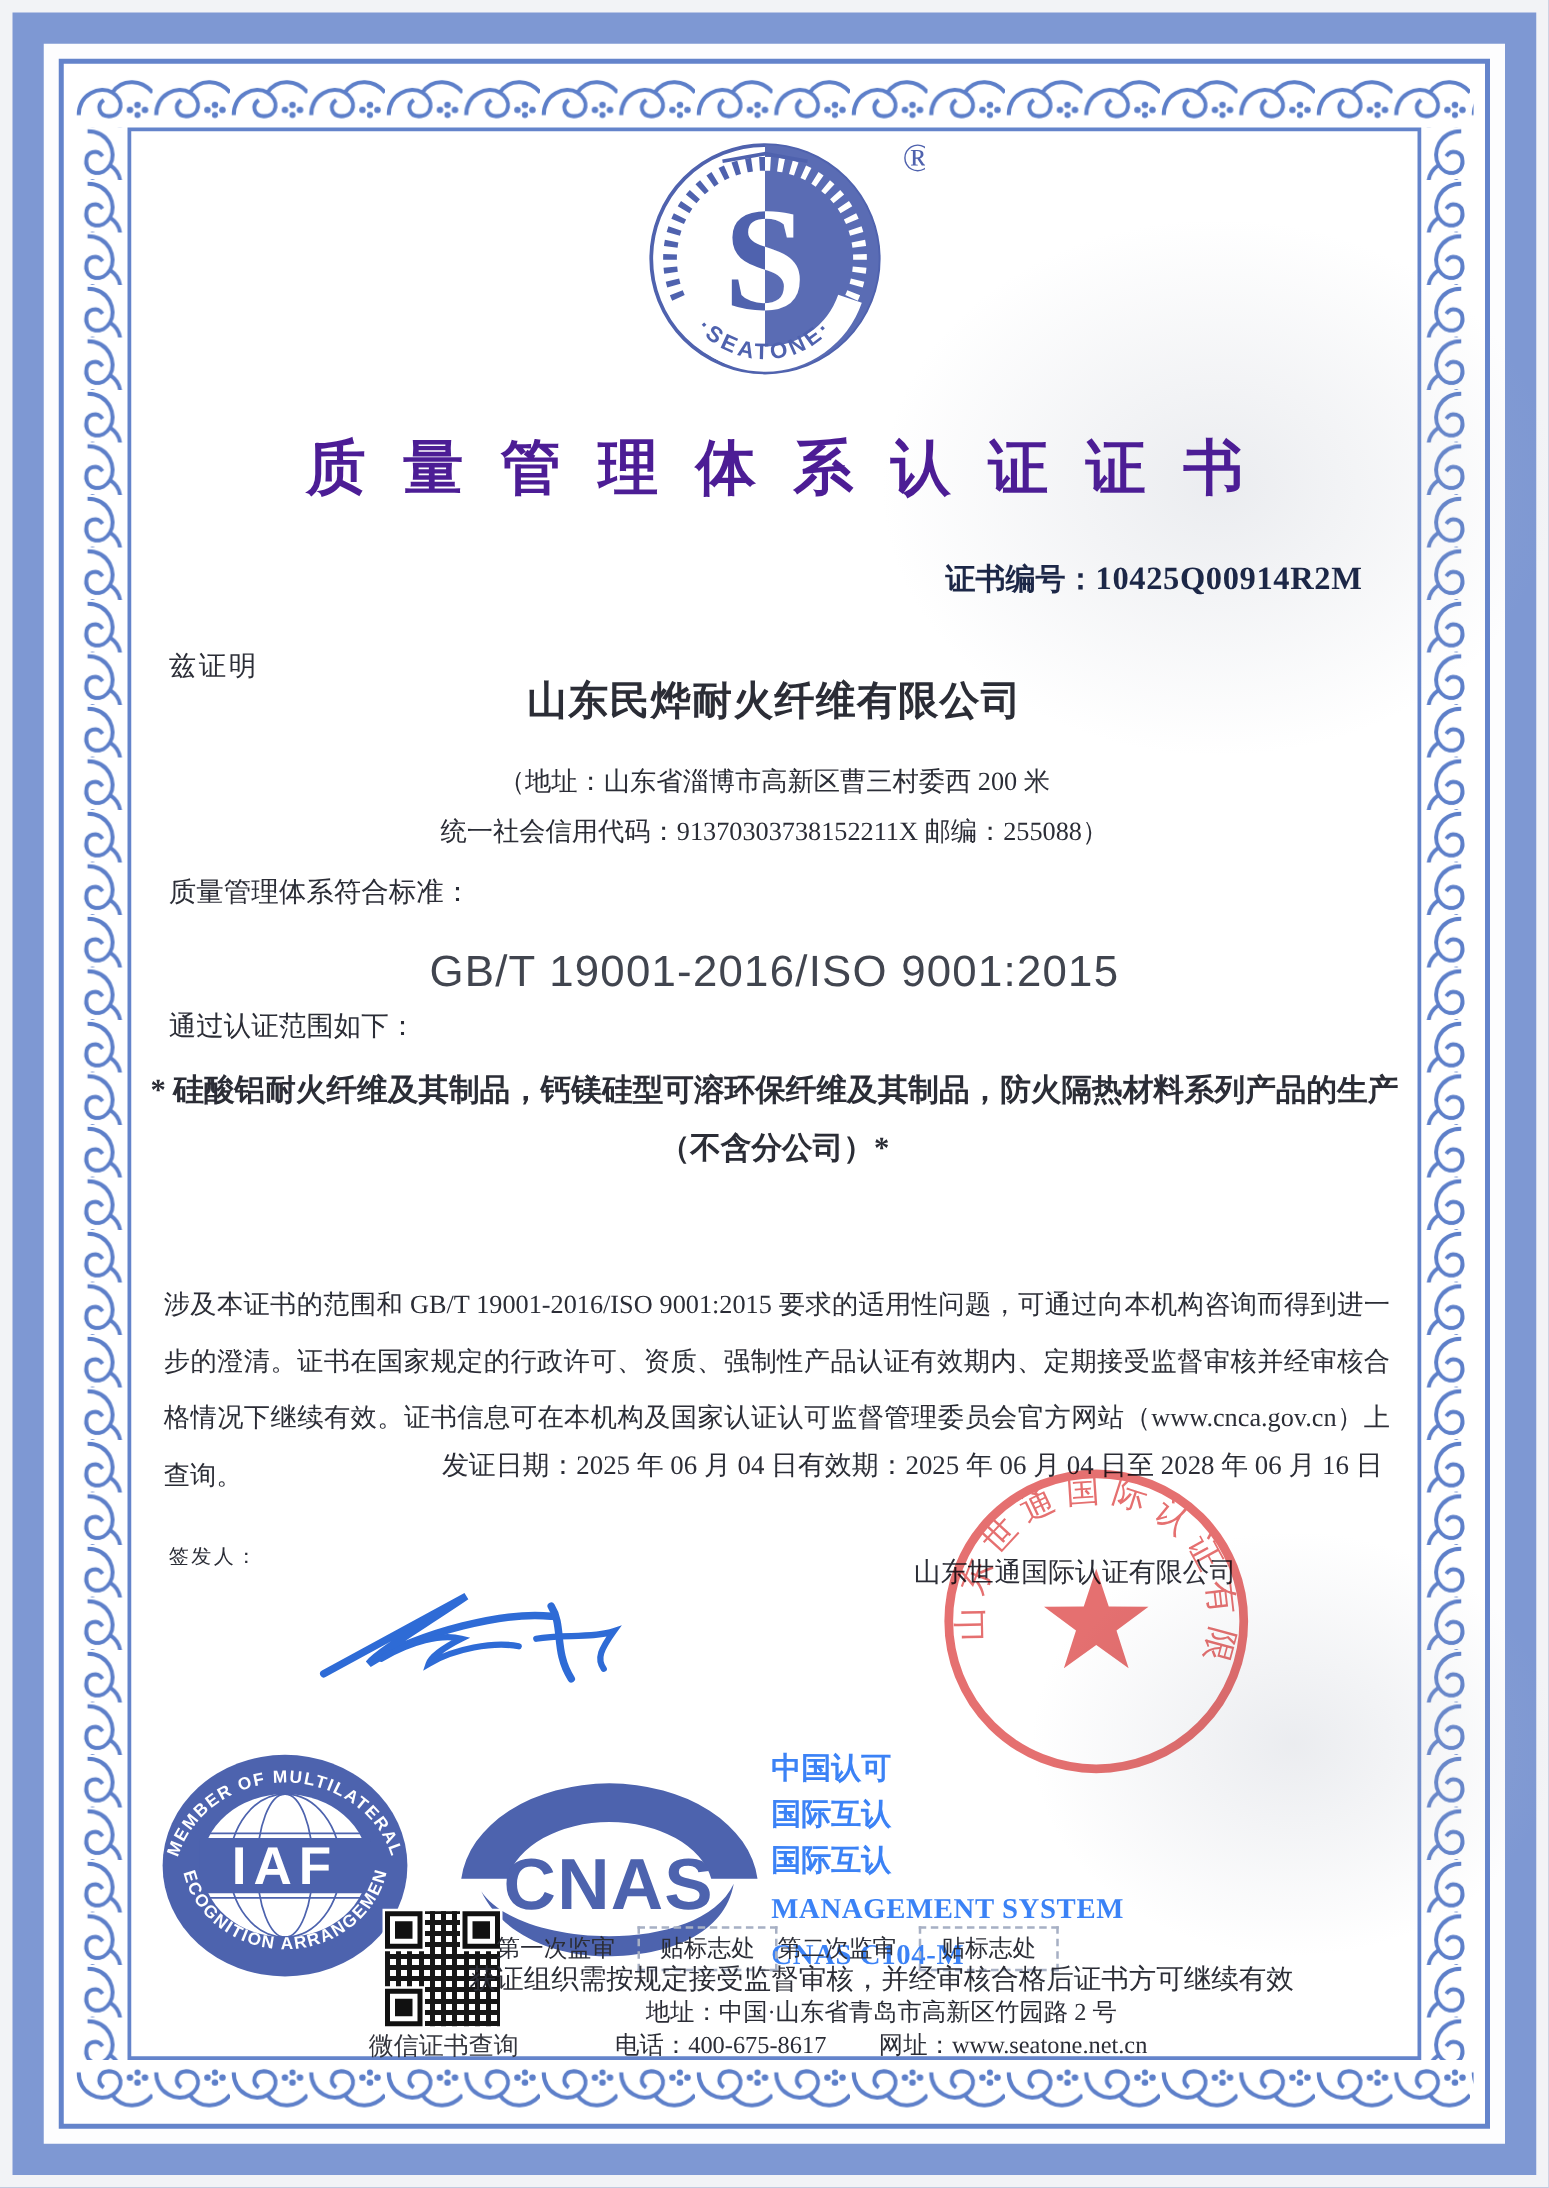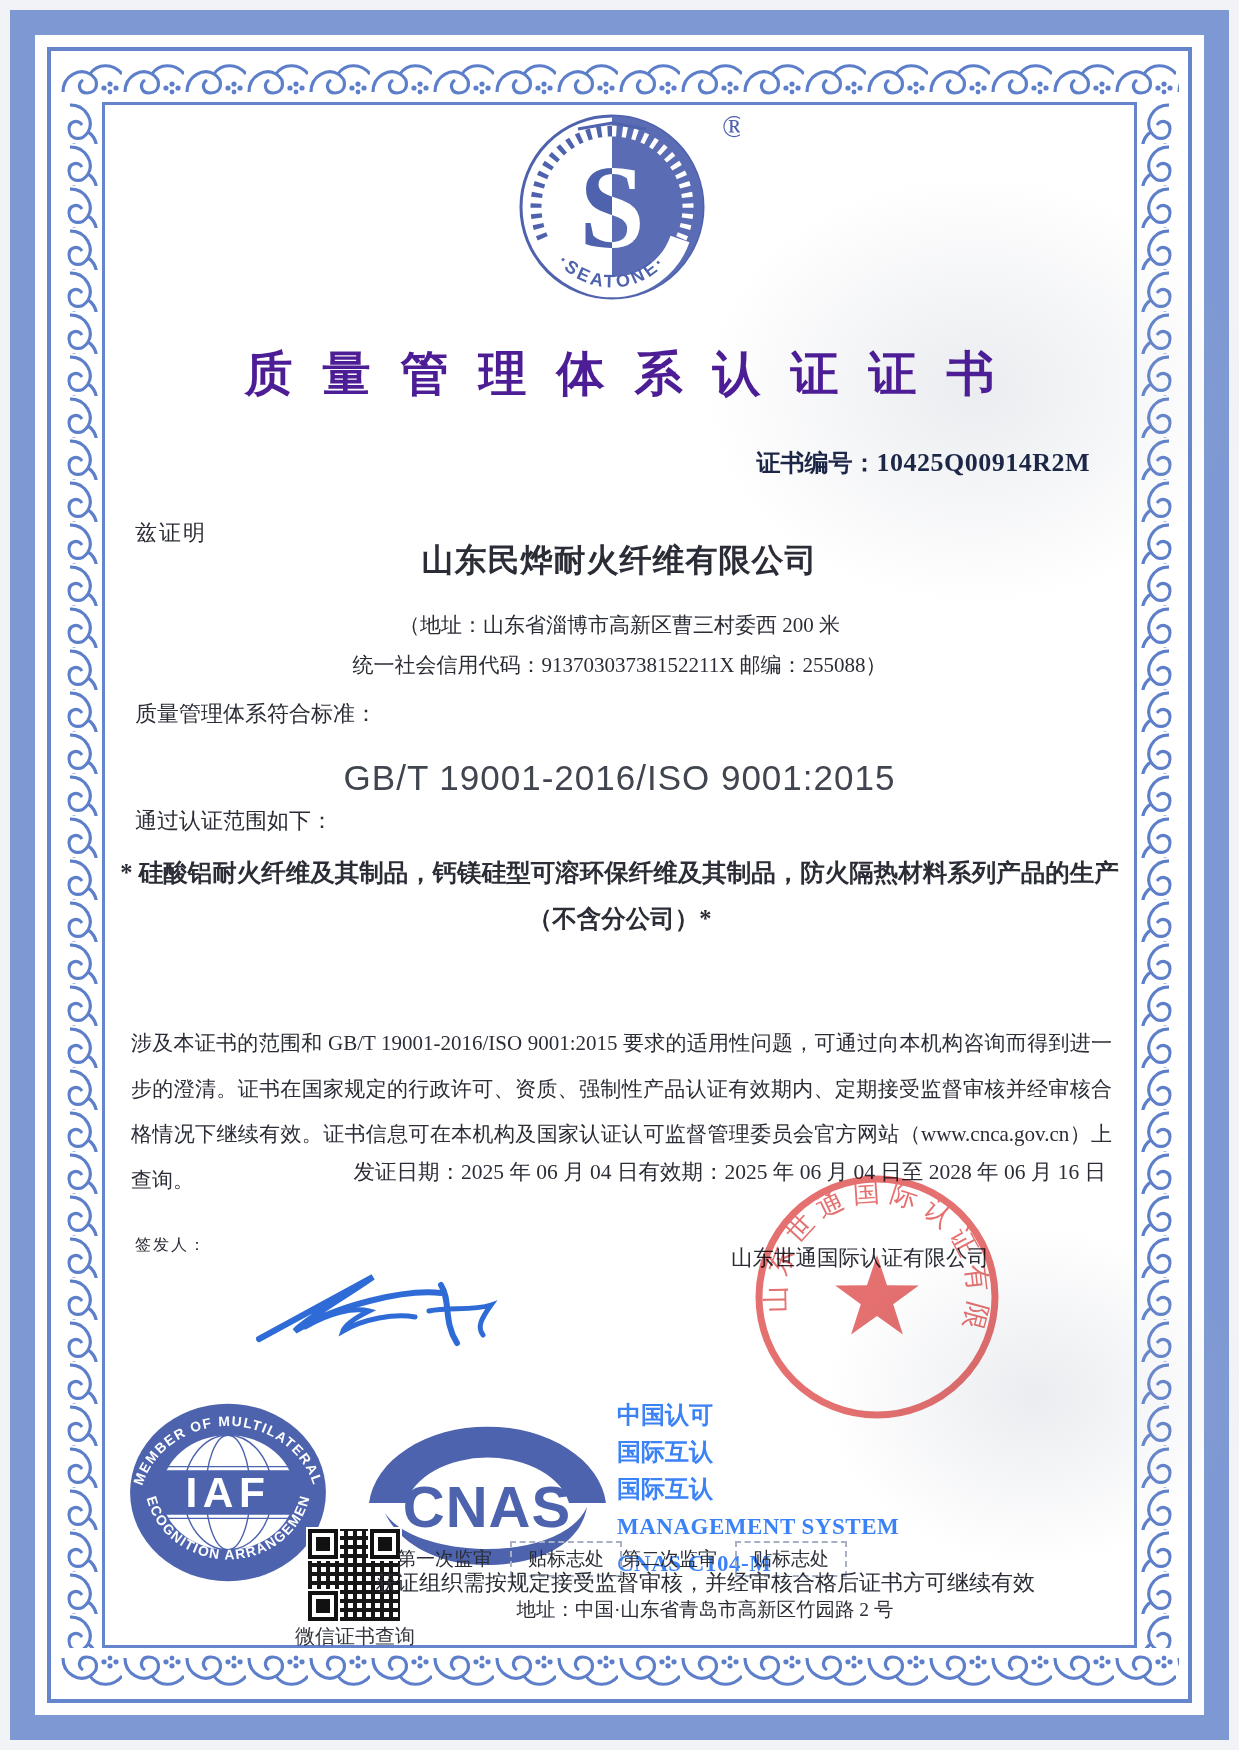--- a/index.html
+++ b/index.html
@@ -236,14 +236,17 @@
         <span class="stickbox">贴标志处</span>
       </span>
       <span class="grp">
         <span>第二次监审</span>
         <span class="stickbox">贴标志处</span>
       </span>
     </div>
 
     <div class="note">获证组织需按规定接受监督审核，并经审核合格后证书方可继续有效</div>
     <div class="addrline">地址：中国·山东省青岛市高新区竹园路 2 号</div>
+    <div class="phoneline">
+      <span>电话：</span><span>400-675-8617</span><span class="gap"></span><span>网址：</span><span>www.seatone.net.cn</span>
+    </div>
   </div>
 </div>
 
 </body></html>

